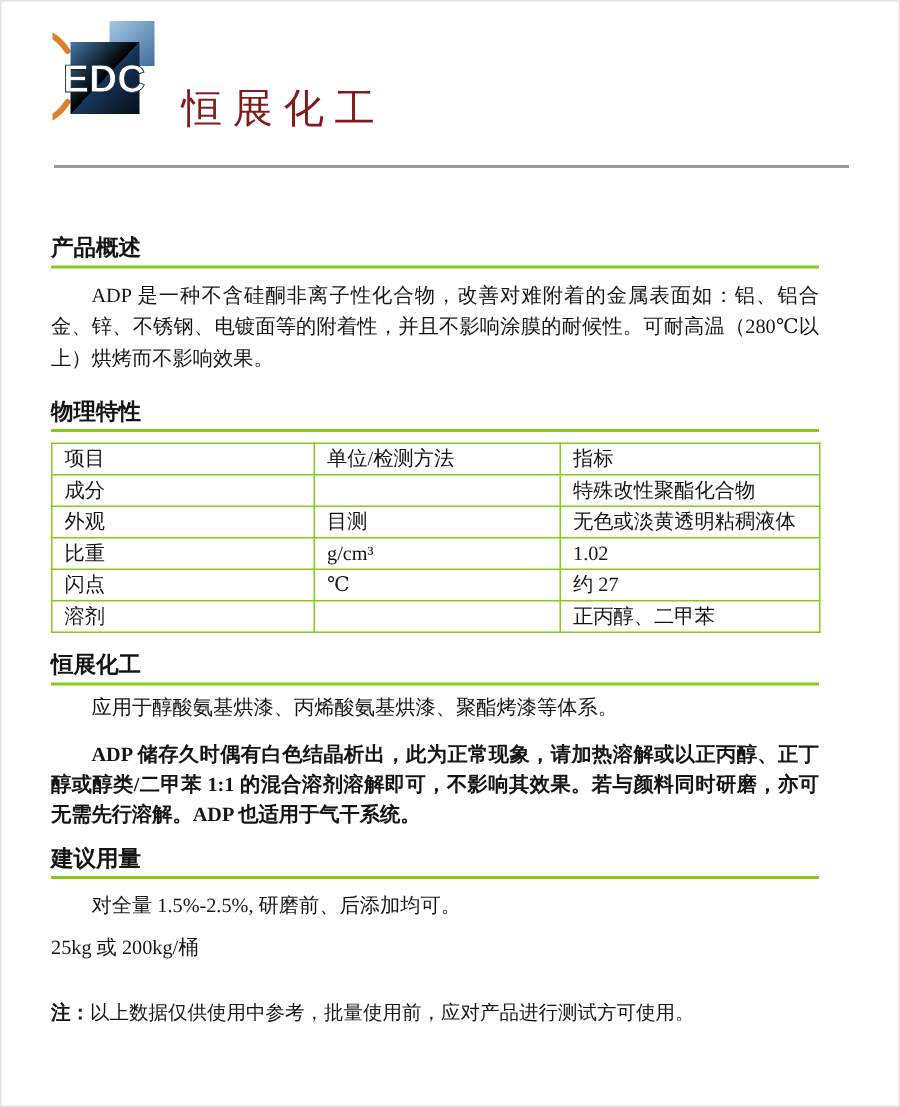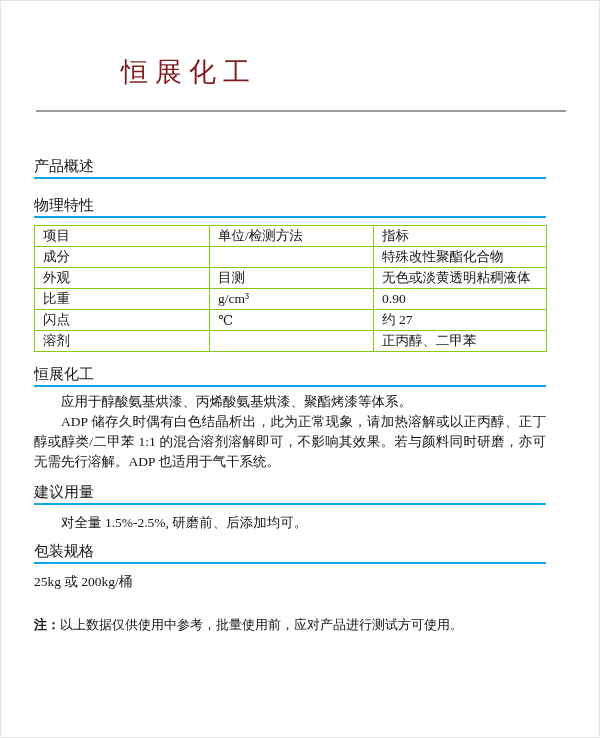--- a/index.html
+++ b/index.html
@@ -15,30 +15,30 @@
   .company-en { position:absolute; left:121px; top:36px; font-size:15px; color:#222; }
   .company-cn { position:absolute; left:120px; top:53px; font-size:27px; letter-spacing:7px; color:#7f1d1d; }
   .header-rule { position:absolute; left:35px; top:109px; width:530px; height:2px; background:#9b9b9b; }
 
   
   .doc-title { position:absolute; left:57px; top:120px; font-size:19px; font-weight:bold; }
 
   
   .content { position:absolute; left:33px; top:150px; width:512px; }
   h2.sec-h {
-    margin:0; font-size:15px; font-weight:normal; line-height:20px;
-    border-bottom:2px solid #0ea5e9; padding-bottom:1px;
+    margin:0; font-size:15px; font-weight:bold; line-height:20px;
+    border-bottom:2px solid #84cc16; padding-bottom:1px;
   }
   .para { margin:7px 0 0 0; font-size:13.5px; line-height:21px; text-align:justify; }
   .indent { text-indent:2em; }
   #sec-overview  h2 { margin-top:5px; }
   #sec-physical  h2 { margin-top:16px; }
   #sec-application h2 { margin-top:12px; }
   #sec-application .para { line-height:20px; margin-top:5px; }
-  #sec-application .para + .para { margin-top:0; }
+  #sec-application .para + .para { margin-top:11px;font-weight:bold; }
   #sec-dosage    h2 { margin-top:10px; }
   #sec-packaging h2 { margin-top:8px; }
 
   table.props {
     margin-top:7px; border-collapse:collapse; table-layout:fixed; width:512px;
   }
   table.props th, table.props td {
     border:1px solid #84cc16; height:20px; padding:0 8px;
     font-size:13.5px; font-weight:normal; text-align:left; vertical-align:middle;
     overflow:hidden; white-space:nowrap;
@@ -46,28 +46,49 @@
   col.c1 { width:175px; } col.c2 { width:164px; } col.c3 { width:173px; }
 
   .note-line { margin-top:24px; font-size:13px; }
   .note-label { font-weight:bold; }
 </style>
 </head>
 <body>
 
 <div class="page">
 
+  <div class="logo">
+    <svg width="80" height="82" viewBox="0 0 80 82">
+      <defs>
+        <linearGradient id="gradLight" x1="0" y1="0" x2="1" y2="1">
+          <stop offset="0" stop-color="#a8c8e4"></stop>
+          <stop offset="1" stop-color="#3e6f9e"></stop>
+        </linearGradient>
+        <linearGradient id="gradDark" x1="0" y1="0" x2="1" y2="1">
+          <stop offset="0" stop-color="#4379a8"></stop>
+          <stop offset="0.5" stop-color="#173least"></stop>
+          <stop offset="0.5" stop-color="#17375a"></stop>
+          <stop offset="1" stop-color="#040d18"></stop>
+        </linearGradient>
+      </defs>
+      <path d="M 10 60 A 32 32 0 1 1 10 26" fill="none" stroke="#d9822b" stroke-width="4" stroke-linecap="round"></path>
+      <rect x="38" y="6" width="30" height="30" fill="url(#gradLight)"></rect>
+      <rect x="12" y="20" width="46" height="48" fill="url(#gradDark)"></rect>
+      <text x="7" y="53" font-family="Liberation Sans, sans-serif" font-size="26" font-weight="bold" fill="#ffffff" stroke="#0a2238" stroke-width="0.6">EDC</text>
+    </svg>
+  </div>
   <div class="company-cn">恒展化工</div>
   <div class="header-rule"></div>
 
 
   <div class="content">
 
     <section id="sec-overview">
       <h2 class="sec-h">产品概述</h2>
+      <p class="para indent">ADP 是一种不含硅酮非离子性化合物，改善对难附着的金属表面如：铝、铝合金、锌、不锈钢、电镀面等的附着性，并且不影响涂膜的耐候性。可耐高温（280℃以上）烘烤而不影响效果。</p>
     </section>
 
     <section id="sec-physical">
       <h2 class="sec-h">物理特性</h2>
       <table class="props">
         <colgroup>
             <col class="c1">
             <col class="c2">
             <col class="c3">
           </colgroup>
@@ -83,21 +104,21 @@
           <td>特殊改性聚酯化合物</td>
         </tr>
         <tr>
           <td>外观</td>
           <td>目测</td>
           <td>无色或淡黄透明粘稠液体</td>
         </tr>
         <tr>
           <td>比重</td>
           <td>g/cm³</td>
-          <td>0.90</td>
+          <td>1.02</td>
         </tr>
         <tr>
           <td>闪点</td>
           <td>℃</td>
           <td>约 27</td>
         </tr>
         <tr>
           <td>溶剂</td>
           <td></td>
           <td>正丙醇、二甲苯</td>
@@ -111,21 +132,20 @@
       <p class="para indent">应用于醇酸氨基烘漆、丙烯酸氨基烘漆、聚酯烤漆等体系。</p>
       <p class="para indent">ADP 储存久时偶有白色结晶析出，此为正常现象，请加热溶解或以正丙醇、正丁醇或醇类/二甲苯 1:1 的混合溶剂溶解即可，不影响其效果。若与颜料同时研磨，亦可无需先行溶解。ADP 也适用于气干系统。</p>
     </section>
 
     <section id="sec-dosage">
       <h2 class="sec-h">建议用量</h2>
       <p class="para indent">对全量 1.5%-2.5%, 研磨前、后添加均可。</p>
     </section>
 
     <section id="sec-packaging">
-      <h2 class="sec-h">包装规格</h2>
       <p class="para">25kg 或 200kg/桶</p>
     </section>
 
     <div class="note-line">
       <span class="note-label">注：</span><span>以上数据仅供使用中参考，批量使用前，应对产品进行测试方可使用。</span>
     </div>
 
   </div>
 </div>
 

